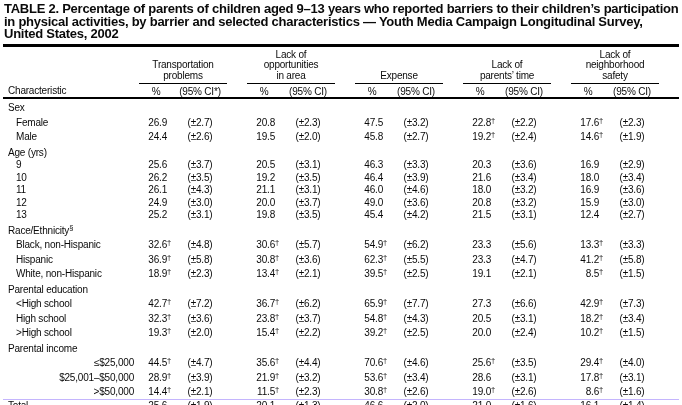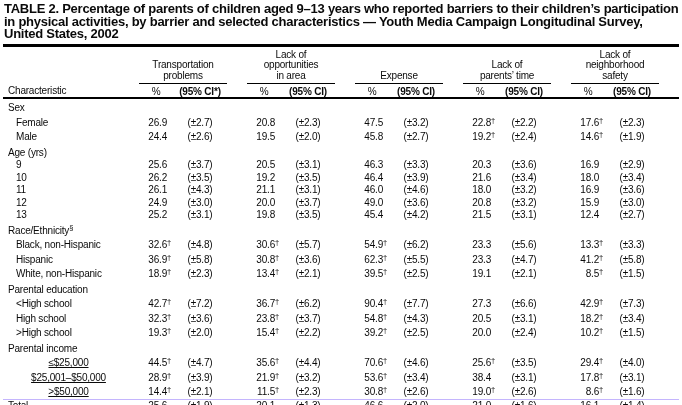--- a/index.html
+++ b/index.html
@@ -16,30 +16,30 @@
   th, td { padding:0; }
   thead th {
     font-weight:normal; font-size:10px; vertical-align:bottom; letter-spacing:-0.2px;
   }
   th.grp {
     white-space:pre-line; line-height:10.5px;
     padding:3px 0 2px 0; border-bottom:1px solid #000;
   }
   th.char-h { text-align:left; padding-left:5px; padding-bottom:1px; }
   th.pct-h { text-align:center; height:13px; }
-  th.ci-h  { text-align:center; height:13px;font-weight:bold; }
+  th.ci-h  { text-align:center; height:13px; }
   th.char-h, th.gap, th.pct-h, th.ci-h { border-bottom:2px solid #000; }
   tbody td {
     font-size:10px; letter-spacing:-0.2px; height:12.5px; line-height:12.5px;
     vertical-align:bottom; white-space:nowrap;
   }
   tr.section td { height:15.5px; }
   td.char { text-align:left; padding-left:5px;margin-top:44px; }
   tr.data td.char { padding-left:13px; }
-  tr.data.right td.char { text-align:center; padding-left:0; padding-right:5px;text-decoration:underline; }
+  tr.data.right td.char { text-align:right; padding-left:0; padding-right:5px; }
   td.pct { text-align:right; }
   td.ci  { text-align:center; }
   .d {
     display:inline-block; width:6px; font-size:7.5px; vertical-align:3px;
     text-align:left; letter-spacing:0;
   }
   sup.lbl-sup { font-size:7.5px; }
   tr.total td { border-top:1px solid #c4b5fd; border-bottom:3px solid #000; }
   .footnotes { padding:2px 0 0 1px; font-size:9.6px; line-height:10px; letter-spacing:-0.2px; }
   .fn sup { font-size:7.5px; }
@@ -301,21 +301,21 @@
           <td colspan="15"></td>
         </tr>
         <tr class="data">
           <td class="char">&lt;High school</td>
           <td class="pct"><span>42.7</span><span class="d">†</span></td>
           <td class="ci">(±7.2)</td>
           <td></td>
           <td class="pct"><span>36.7</span><span class="d">†</span></td>
           <td class="ci">(±6.2)</td>
           <td></td>
-          <td class="pct"><span>90.4</span><span class="d">†</span></td>
+          <td class="pct"><span>65.9</span><span class="d">†</span></td>
           <td class="ci">(±7.7)</td>
           <td></td>
           <td class="pct"><span>27.3</span><span class="d"></span></td>
           <td class="ci">(±6.6)</td>
           <td></td>
           <td class="pct"><span>42.9</span><span class="d">†</span></td>
           <td class="ci">(±7.3)</td>
           <td></td>
         </tr>
         <tr class="data">
@@ -380,21 +380,21 @@
           <td class="char">$25,001–$50,000</td>
           <td class="pct"><span>28.9</span><span class="d">†</span></td>
           <td class="ci">(±3.9)</td>
           <td></td>
           <td class="pct"><span>21.9</span><span class="d">†</span></td>
           <td class="ci">(±3.2)</td>
           <td></td>
           <td class="pct"><span>53.6</span><span class="d">†</span></td>
           <td class="ci">(±3.4)</td>
           <td></td>
-          <td class="pct"><span>38.4</span><span class="d"></span></td>
+          <td class="pct"><span>28.6</span><span class="d"></span></td>
           <td class="ci">(±3.1)</td>
           <td></td>
           <td class="pct"><span>17.8</span><span class="d">†</span></td>
           <td class="ci">(±3.1)</td>
           <td></td>
         </tr>
         <tr class="data right">
           <td class="char">&gt;$50,000</td>
           <td class="pct"><span>14.4</span><span class="d">†</span></td>
           <td class="ci">(±2.1)</td>

